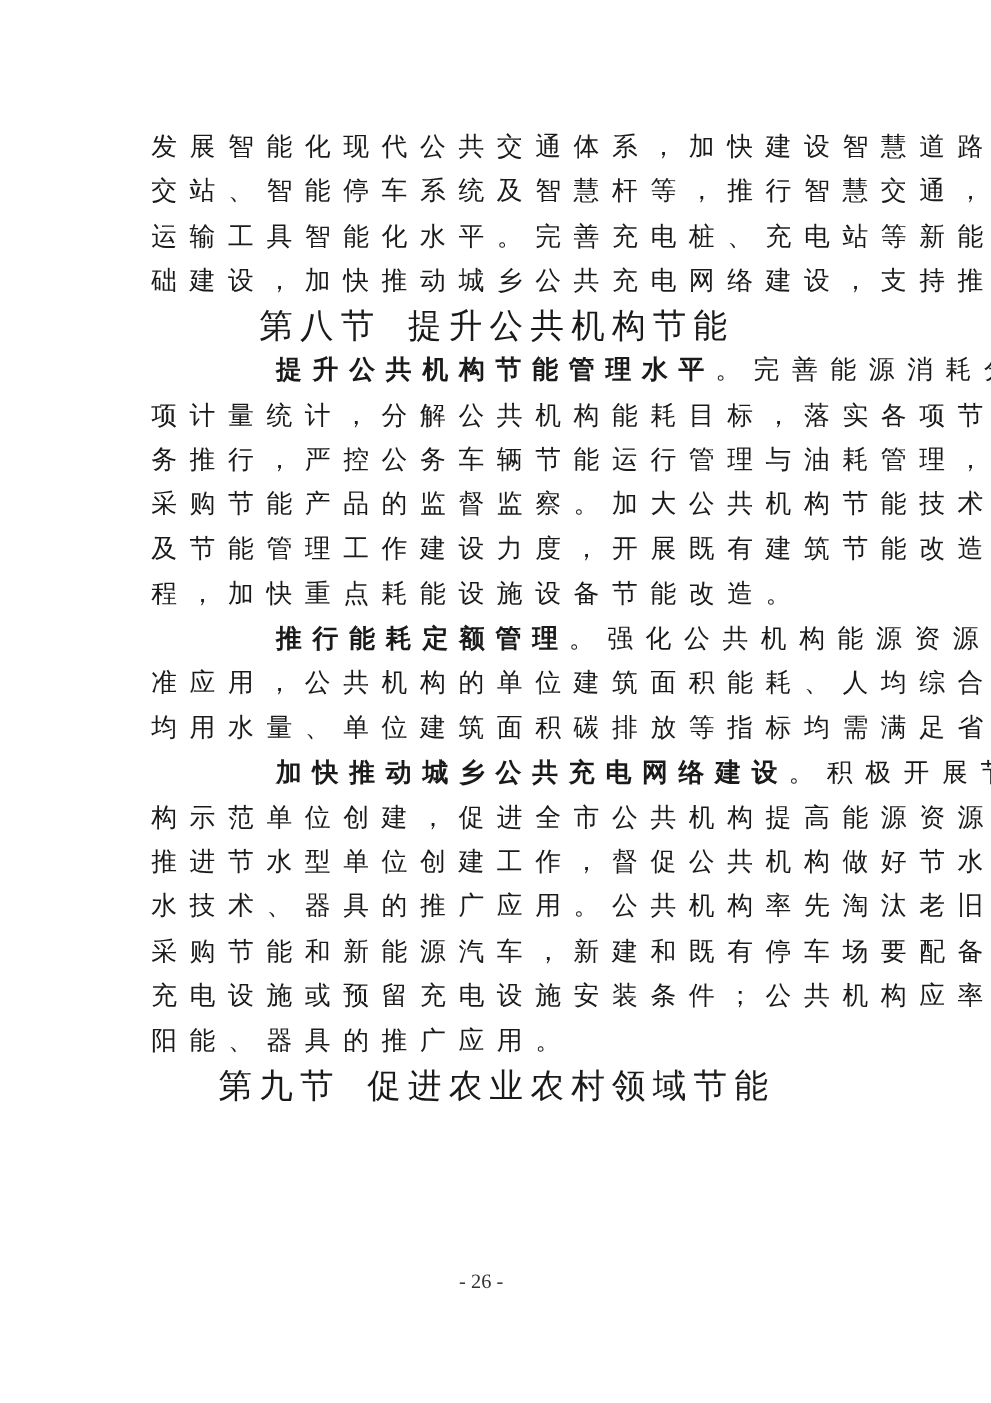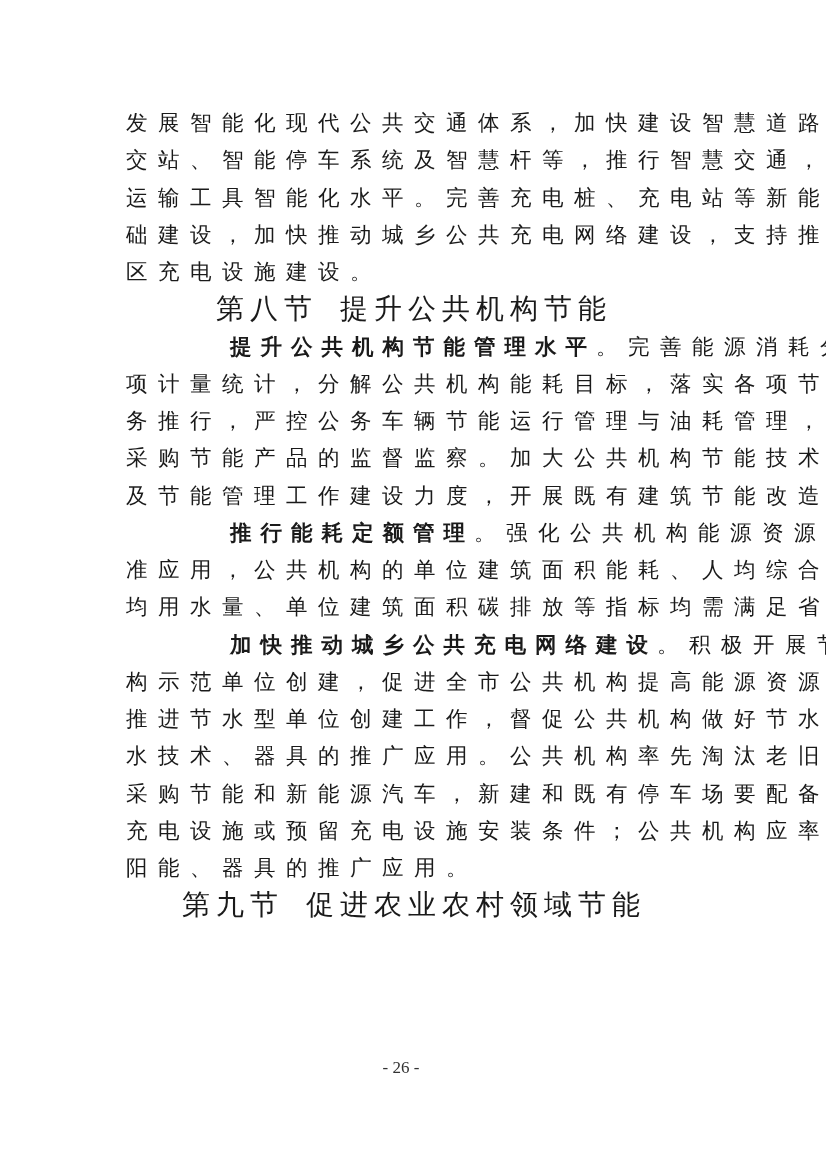--- a/index.html
+++ b/index.html
@@ -72,31 +72,31 @@
 </head>
 <body>
 
 <div class="page">
   <div class="body-text">
 
     <span class="line">发展智能化现代公共交通体系，加快建设智慧道路、智慧公</span>
     <span class="line">交站、智能停车系统及智慧杆等，推行智慧交通，提高交通</span>
     <span class="line">运输工具智能化水平。完善充电桩、充电站等新能源交通基</span>
     <span class="line">础建设，加快推动城乡公共充电网络建设，支持推进居民小</span>
-    <span class="line">区充电设施建设。</span>
 
     <div class="heading">
       <span>第八节</span><span class="gap"></span><span>提升公共机构节能</span>
     </div>
 
     <span class="line indent"><span class="bold">提升公共机构节能管理水平</span><span>。完善能源消耗分户分类分</span></span>
     <span class="line">项计量统计，分解公共机构能耗目标，落实各项节能具体任</span>
     <span class="line">务推行，严控公务车辆节能运行管理与油耗管理，加强政府</span>
     <span class="line">采购节能产品的监督监察。加大公共机构节能技术改造投入</span>
     <span class="line">及节能管理工作建设力度，开展既有建筑节能改造与示范工</span>
+    <span class="line">程，加快重点耗能设施设备节能改造。</span>
 
     <span class="line indent"><span class="bold">推行能耗定额管理</span><span>。强化公共机构能源资源消耗限额标</span></span>
     <span class="line">准应用，公共机构的单位建筑面积能耗、人均综合能耗，人</span>
     <span class="line">均用水量、单位建筑面积碳排放等指标均需满足省、肇庆市</span>
 
     <span class="line indent"><span class="bold">加快推动城乡公共充电网络建设</span><span>。积极开展节约型公共机</span></span>
     <span class="line">构示范单位创建，促进全市公共机构提高能源资源利用效率。</span>
     <span class="line">推进节水型单位创建工作，督促公共机构做好节水改造和节</span>
     <span class="line">水技术、器具的推广应用。公共机构率先淘汰老旧车，优先</span>
     <span class="line">采购节能和新能源汽车，新建和既有停车场要配备电动汽车</span>

